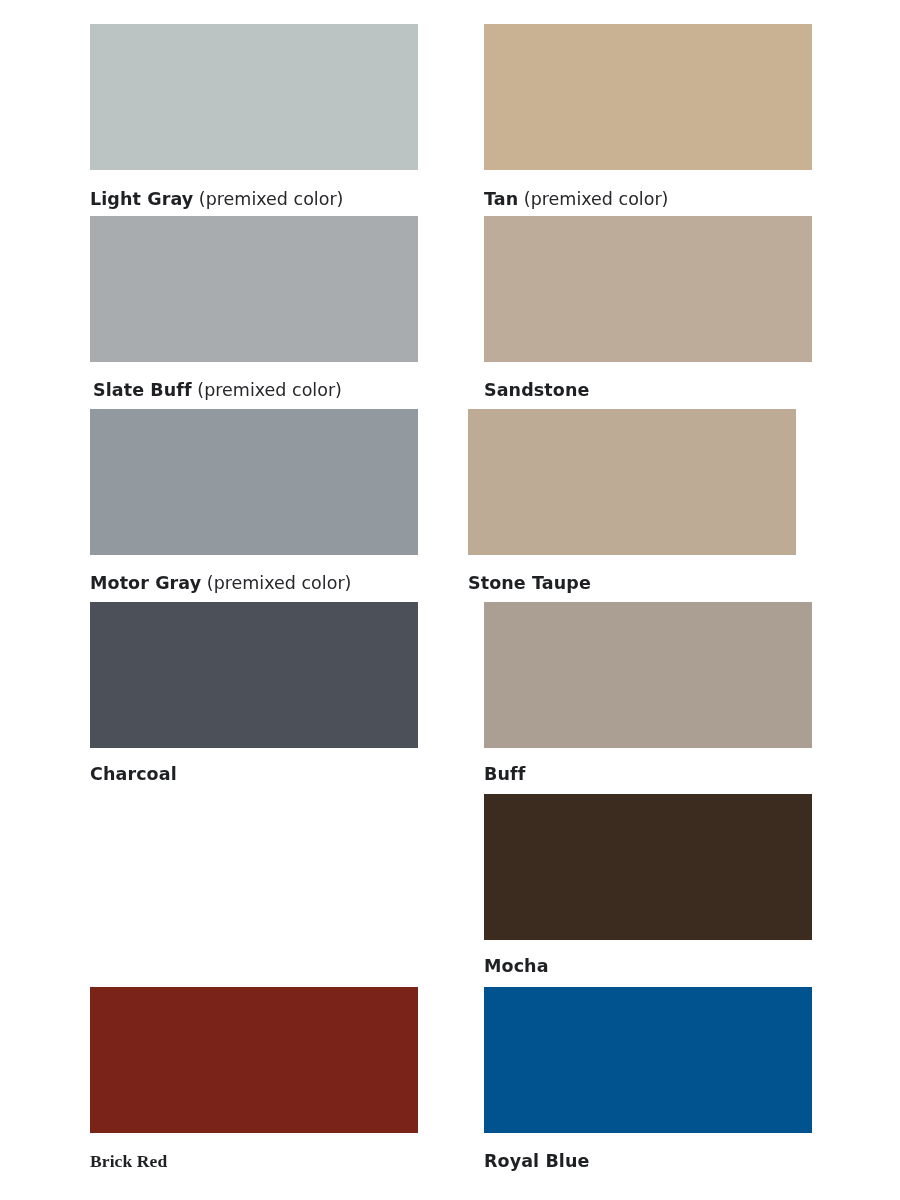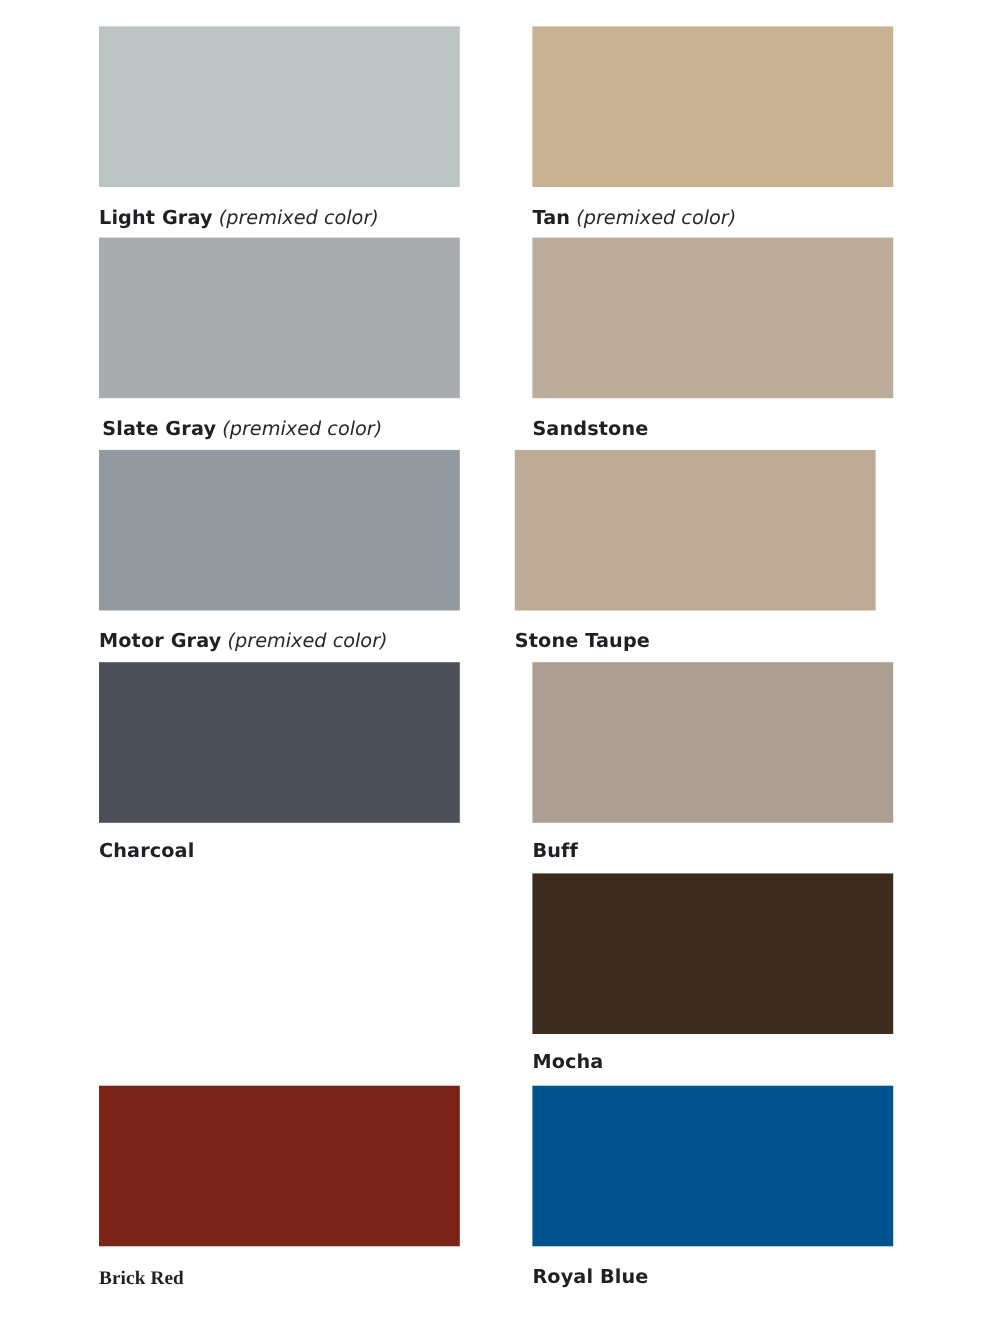--- a/index.html
+++ b/index.html
@@ -34,40 +34,39 @@
     white-space: nowrap;
     font-size: 17.5px;
     line-height: 1;
     color: #1f2023;
   }
   .swatch-name {
     font-weight: bold;
     letter-spacing: 0.1px;
   }
   .swatch-note {
-    font-style: italic;
     font-weight: normal;
     color: #27282b;
   }
 </style>
 </head>
 <body>
 
 <div id="swatch-sheet">
     <div class="swatch-cell" style="left: 90px; top: 24px; width: 328px; height: 193px;">
       <div class="swatch-chip" title="Light Gray" style="width: 328px; height: 146px; background: rgb(188, 195, 195);"></div>
       <div class="swatch-label" style="top: 167px; left: 0px;"><span class="swatch-name">Light Gray</span> <span class="swatch-note">(premixed color)</span></div>
     </div>
     <div class="swatch-cell" style="left: 484px; top: 24px; width: 328px; height: 193px;">
       <div class="swatch-chip" title="Tan" style="width: 328px; height: 146px; background: rgb(201, 177, 148);"></div>
       <div class="swatch-label" style="top: 167px; left: 0px;"><span class="swatch-name">Tan</span> <span class="swatch-note">(premixed color)</span></div>
     </div>
     <div class="swatch-cell" style="left: 90px; top: 216px; width: 328px; height: 192px;">
       <div class="swatch-chip" title="Slate Gray" style="width: 328px; height: 146px; background: rgb(168, 172, 175);"></div>
-      <div class="swatch-label" style="top: 166px; left: 3px;"><span class="swatch-name">Slate Gray</span> <span class="swatch-note">(premixed color)</span></div>
+      <div class="swatch-label" style="top: 166px; left: 3px;"><span class="swatch-name">Slate Buff</span> <span class="swatch-note">(premixed color)</span></div>
     </div>
     <div class="swatch-cell" style="left: 484px; top: 216px; width: 276px; height: 192px; border-radius: 14px;">
       <div class="swatch-chip" title="Sandstone" style="width: 328px; height: 146px; background: rgb(188, 172, 153);"></div>
       <div class="swatch-label" style="top: 166px; left: 0px;"><span class="swatch-name">Sandstone</span></div>
     </div>
     <div class="swatch-cell" style="left: 90px; top: 409px; width: 328px; height: 227px;">
       <div class="swatch-chip" title="Motor Gray" style="width: 328px; height: 146px; background: rgb(146, 154, 159);"></div>
       <div class="swatch-label" style="top: 166px; left: 0px;"><span class="swatch-name">Motor Gray</span> <span class="swatch-note">(premixed color)</span></div>
     </div>
     <div class="swatch-cell" style="left: 468px; top: 409px; width: 328px; height: 192px;">

